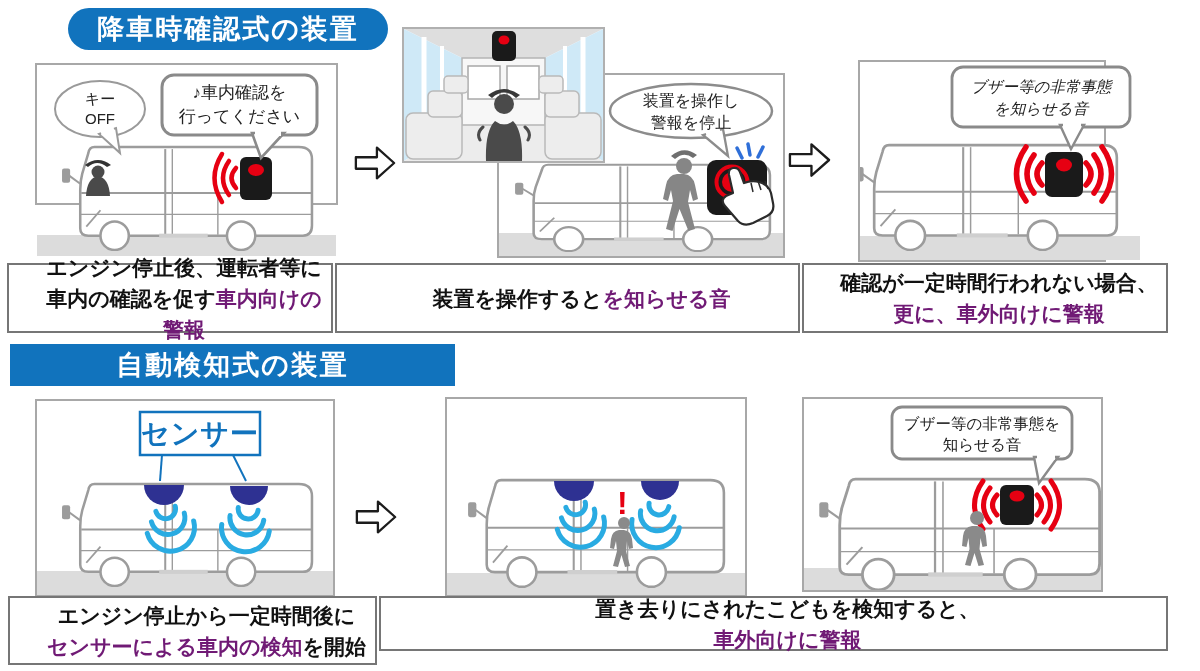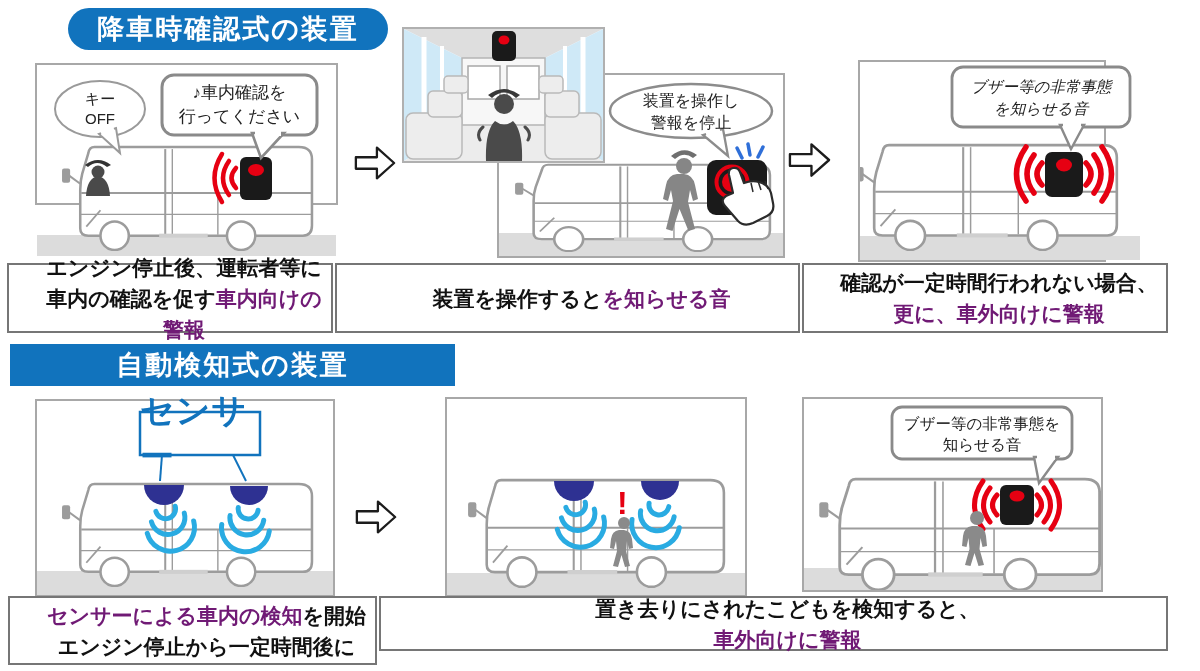--- a/index.html
+++ b/index.html
@@ -11,21 +11,21 @@
   .panel svg{position:absolute;left:0;top:0;}
   .inset{position:absolute;background:#fff;border:2px solid #b0b0b0;box-sizing:border-box;z-index:5;}
   .caption{position:absolute;background:#fff;border:2px solid #767676;box-sizing:border-box;
            display:flex;flex-direction:column;justify-content:center;align-items:center;
            font-weight:bold;font-size:21px;line-height:31px;color:#111;text-align:center;padding-left:28px;}
   .caption .red{color:#701a75;}
   .bubble-text{position:absolute;display:flex;align-items:center;justify-content:center;
                text-align:center;white-space:pre-line;color:#222;z-index:3;}
   .arrow{position:absolute;}
   .sensor-label-text{position:absolute;display:flex;align-items:center;justify-content:center;
-               font-weight:bold;color:#1173bd;font-size:34px;z-index:3;letter-spacing:1px;}
+               font-weight:bold;color:#1173bd;font-size:28px;z-index:3;letter-spacing:1px;}
   .exclaim{position:absolute;color:#e60012;font-weight:bold;font-size:32px;z-index:3;}
   .defs-host{position:absolute;width:0;height:0;overflow:hidden;}
 </style>
 </head>
 <body>
 
 <div class="canvas">
 
   <svg class="defs-host" aria-hidden="true">
     <defs>
@@ -278,21 +278,21 @@
         <rect x="88" y="8" width="180" height="52" rx="10" fill="#fff" stroke="#8a8a8a" stroke-width="2.8"></rect>
         <polygon points="230,58 254,58 235,84" fill="#fff" stroke="#8a8a8a" stroke-width="2.4"></polygon>
         <line x1="233" y1="58" x2="251" y2="58" stroke="#fff" stroke-width="5.5"></line>
       </g>
     </svg>
     <div class="bubble-text" style="left:88px;top:11px;width:180px;height:48px;font-size:15.5px;line-height:21px;">ブザー等の非常事態を
 知らせる音</div>
   </div>
 
   <div class="caption" style="left:8px;top:596px;width:369px;height:69px;">
+    <div><span>エンジン停止から一定時間後に</span></div>
     <div><span class="red">センサーによる車内の検知</span><span>を開始</span></div>
-    <div><span>エンジン停止から一定時間後に</span></div>
   </div>
   <div class="caption" style="left:379px;top:596px;width:789px;height:55px;">
     <div><span>置き去りにされたこどもを検知すると、</span></div>
     <div><span class="red">車外向けに警報</span></div>
   </div>
 
 </div>
 
 </body></html>

